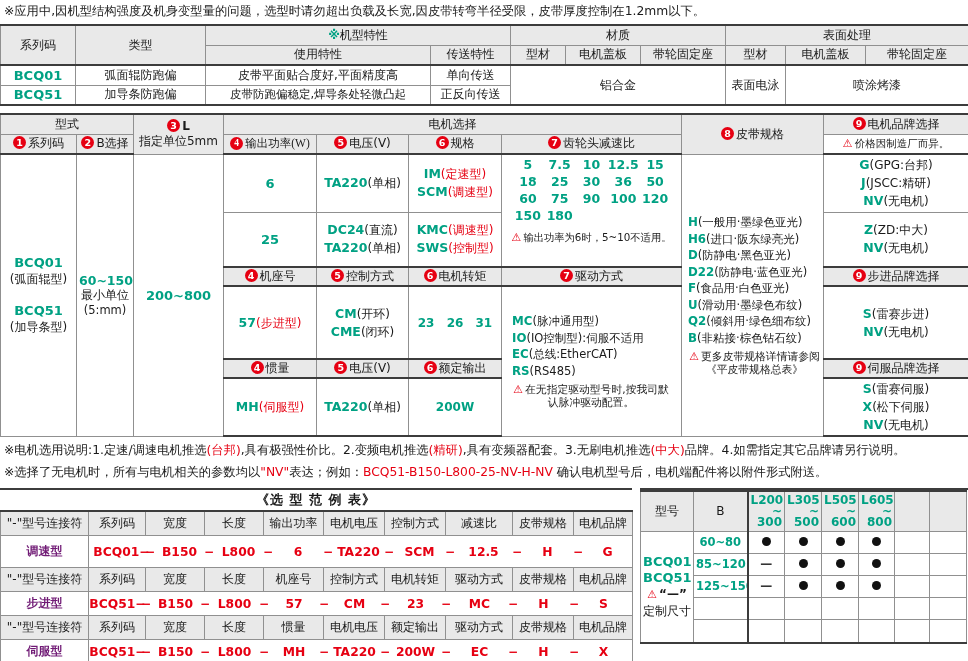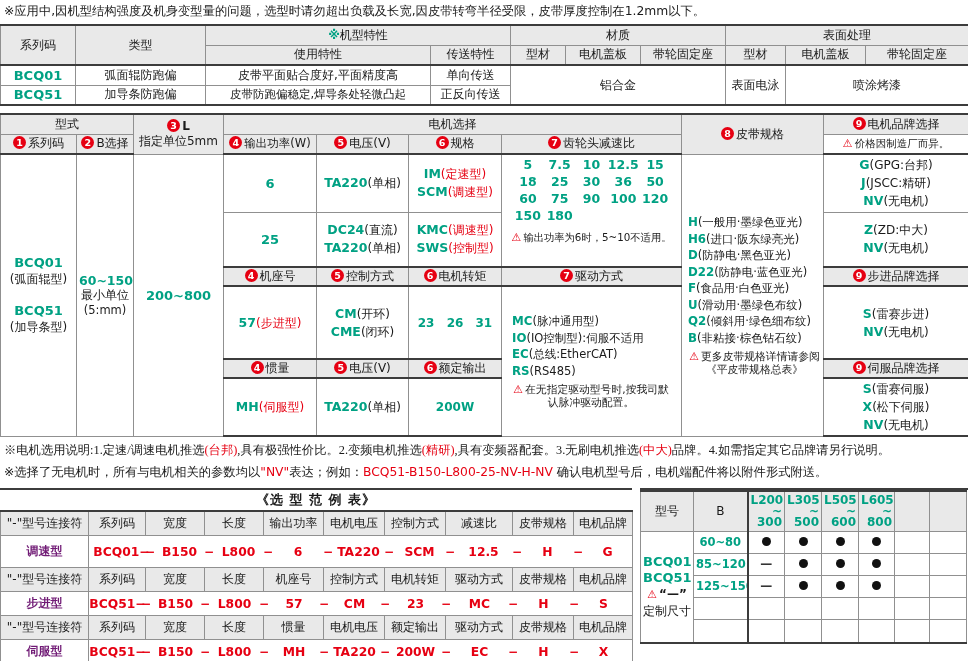--- a/index.html
+++ b/index.html
@@ -120,21 +120,21 @@
           <div><span class="cnum">3</span><b>L</b></div>
           <div>指定单位5mm</div>
         </td>
     <td class="hd bt2" colspan="4">电机选择</td>
     <td class="hd bt2" rowspan="2"><span class="cnum">8</span><span>皮带规格</span></td>
     <td class="hd bt2"><span class="cnum">9</span><span>电机品牌选择</span></td>
   </tr>
   <tr style="height:20px;" class="bb2row">
     <td class="hd bb2"><span class="cnum">1</span><span>系列码</span></td>
     <td class="hd bb2" style="padding:0;"><span class="cnum">2</span><span>B选择</span></td>
-    <td class="hd bb2" style="padding:0;font-size:11.5px;"><span class="cnum">4</span><span>输出功率(W)</span></td>
+    <td class="hd bb2" style="padding:0;font-size:11.5px;font-family:Liberation Serif, serif;"><span class="cnum">4</span><span>输出功率(W)</span></td>
     <td class="hd bb2"><span class="cnum">5</span><span>电压(V)</span></td>
     <td class="hd bb2"><span class="cnum">6</span><span>规格</span></td>
     <td class="hd bb2"><span class="cnum">7</span><span>齿轮头减速比</span></td>
     <td class="bb2 small"><i class="warn">⚠</i><span>价格因制造厂而异。</span></td>
   </tr>
   <tr style="height:58px;">
     <td rowspan="6" class="series-cell">
       <div class="t bigcode">BCQ01</div>
       <div>(弧面辊型)</div>
       <div style="height:14px;"></div>
@@ -251,21 +251,21 @@
     <td class="bb2 t">200W</td>
     <td class="bb2" style="line-height:17px;">
           <div class="cd"><span class="t">S</span><span class="k">(雷赛伺服)</span></div>
           <div class="cd"><span class="t">X</span><span class="k">(松下伺服)</span></div>
           <div class="cd"><span class="t">NV</span><span class="k">(无电机)</span></div>
         </td>
   </tr>
 </tbody>
   </table>
 
-<div class="note-line" style="padding-top:5px;font-family:Liberation Serif, serif;"><span>※电机选用说明:1.定速/调速电机推选</span><span class="r">(台邦)</span><span>,具有极强性价比。2.变频电机推选</span><span class="r">(精研)</span><span>,具有变频器配套。3.无刷电机推选</span><span class="r">(中大)</span><span>品牌。4.如需指定其它品牌请另行说明。</span></div>
+<div class="note-line" style="padding-top:5px;"><span>※电机选用说明:1.定速/调速电机推选</span><span class="r">(台邦)</span><span>,具有极强性价比。2.变频电机推选</span><span class="r">(精研)</span><span>,具有变频器配套。3.无刷电机推选</span><span class="r">(中大)</span><span>品牌。4.如需指定其它品牌请另行说明。</span></div>
 <div class="note-line"><span>※选择了无电机时，所有与电机相关的参数均以</span><span class="r">"NV"</span><span>表达；例如：</span><span class="r">BCQ51-B150-L800-25-NV-H-NV</span><span> 确认电机型号后，电机端配件将以附件形式附送。</span></div>
 
 <div class="bottom">
   <div class="bsec" style="width:632px;">
     <div class="btitle">《选 型 范 例 表》</div>
     <table class="ex-table">
       <colgroup id="ex-cols">
           <col style="width: 88px;">
           <col style="width: 57px;">
           <col style="width: 59px;">

